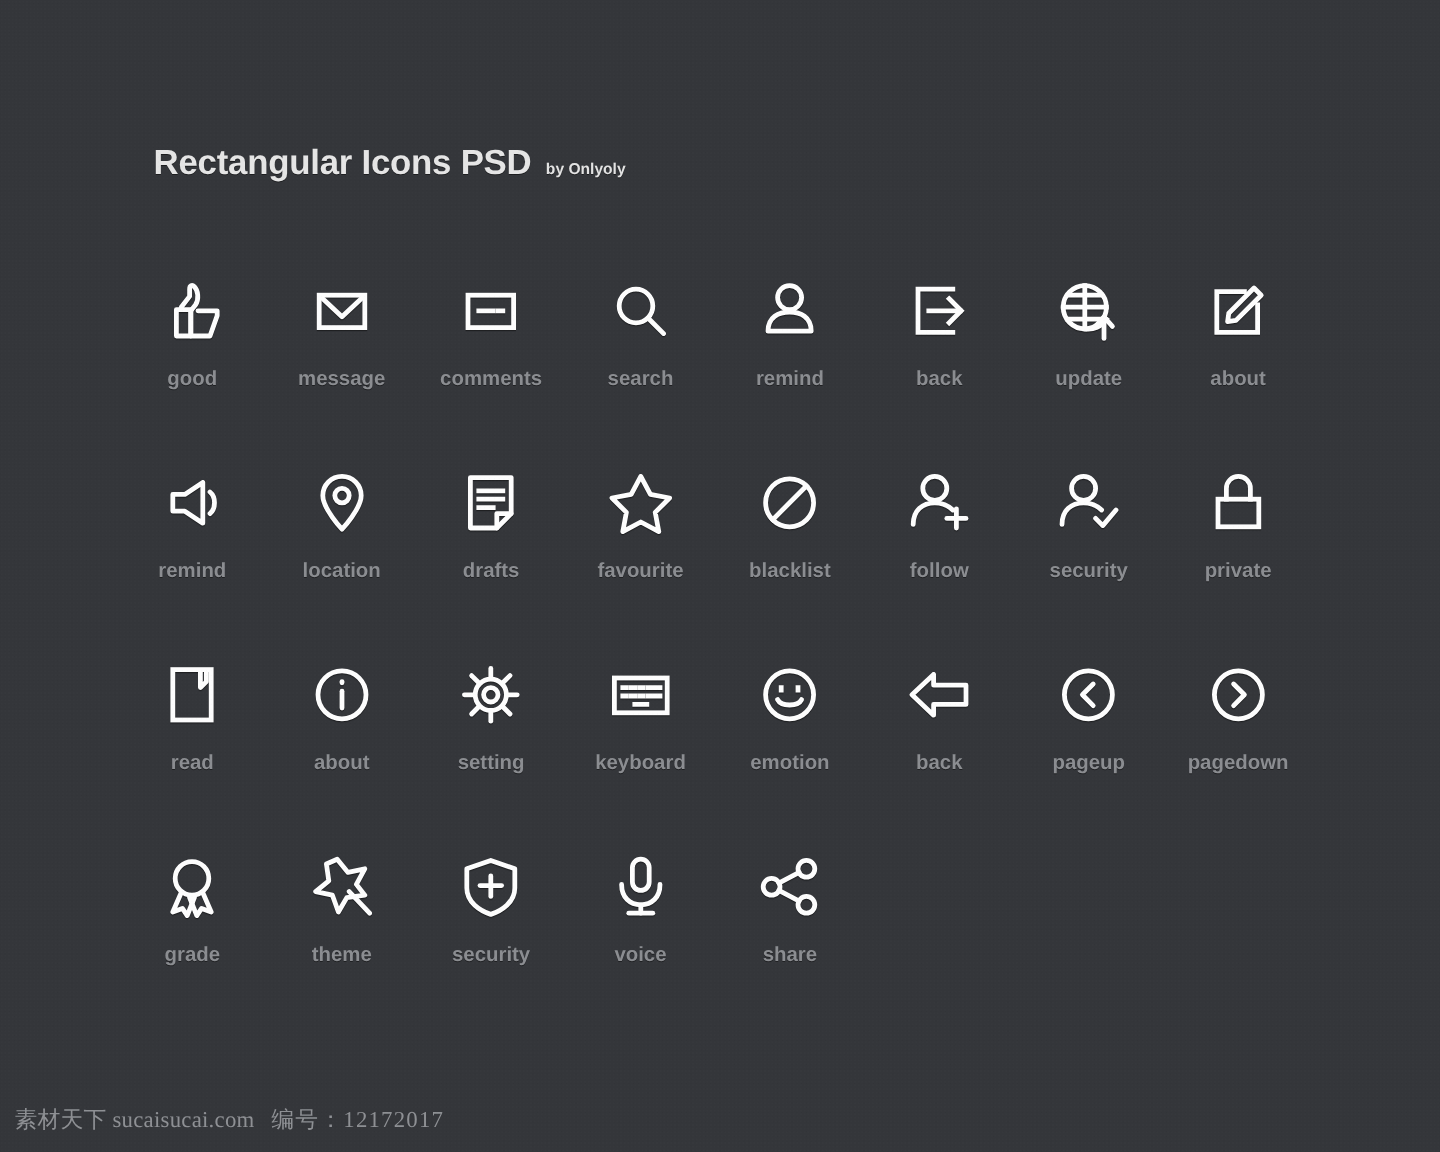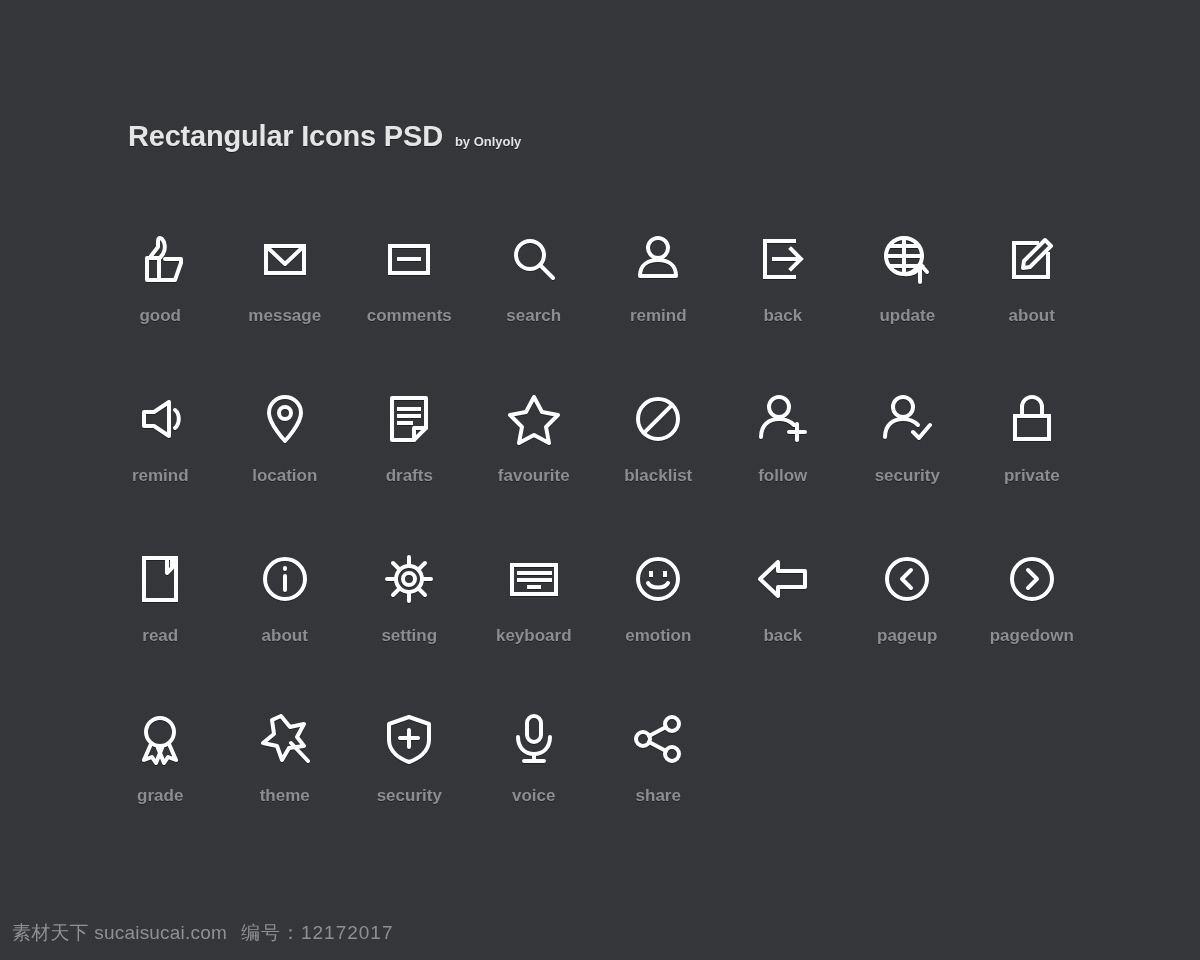--- a/index.html
+++ b/index.html
@@ -100,21 +100,21 @@
   }
   #watermark {
     position: absolute;
     left: 12px;
     bottom: 14px;
     display: flex;
     align-items: baseline;
     gap: 14px;
     font-size: 19px;
     color: #8e9094;
-    font-family: Liberation Sans, sans-serif;
+    font-family: Liberation Serif, serif;
   }
   #watermark .site { letter-spacing: .2px; }
   #watermark .num { letter-spacing: 1px; text-align: right; }
 </style>
 </head>
 <body>
 
 <div id="sheet">
 
   <div id="header">

